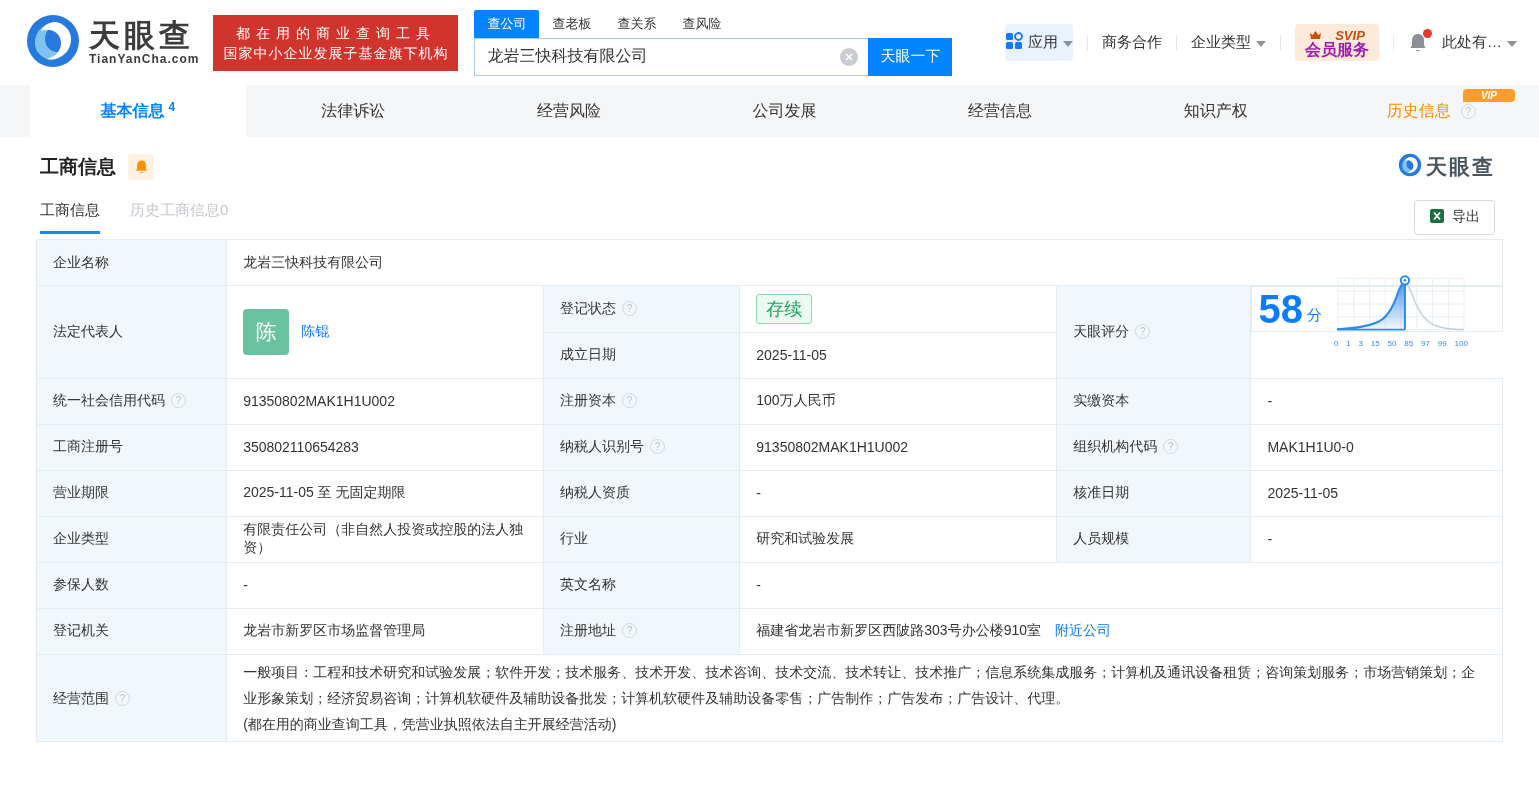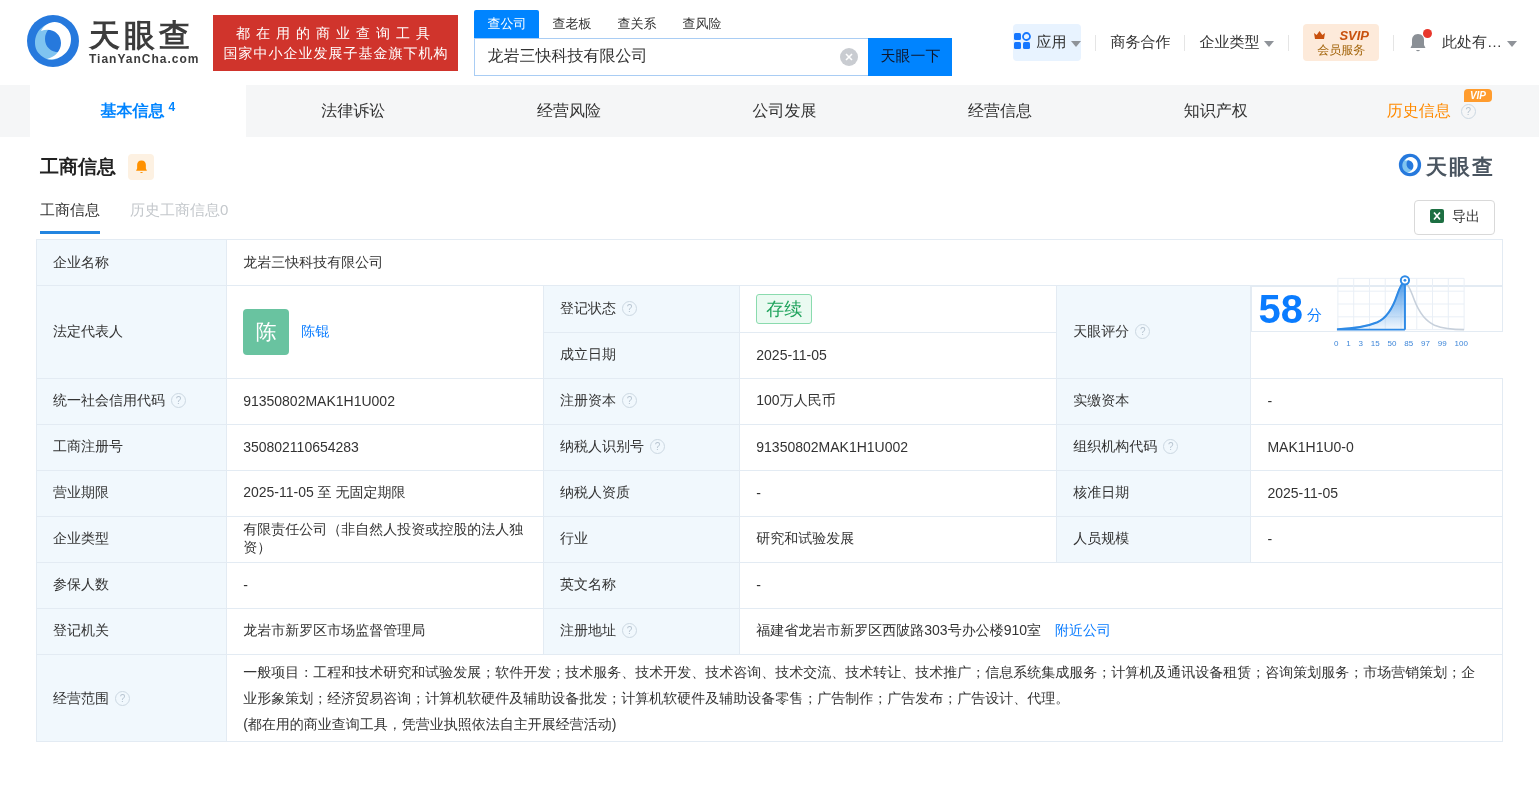--- a/index.html
+++ b/index.html
@@ -16,40 +16,40 @@
   .slogan .l2 { font-size:14px; letter-spacing:1px; line-height:20px; white-space:nowrap; }
 
   .searchbox { margin-left:16px; width:478px; }
   .stabs { display:flex; align-items:flex-end; height:28px; }
   .stab { font-size:13px; color:#333; padding:5px 13px; cursor:pointer; }
   .stab.active { background:#0084ff; color:#fff; border-radius:2px 2px 0 0; }
   .sline { display:flex; }
   .sinput { flex:1; height:38px; border:1px solid #a9cdf4; border-right:none; display:flex; align-items:center; padding:0 10px 0 12px; }
   .sinput input { flex:1; border:none; outline:none; font-size:16px; color:#333; font-family:inherit; }
   .clear-ic { width:18px; height:18px; border-radius:50%; background:#c9ccd1; display:flex; align-items:center; justify-content:center; cursor:pointer; }
-  .sbtn { width:84px; height:38px; background:#0084ff; color:#0f172a; font-size:15px; border:none; cursor:pointer; }
+  .sbtn { width:84px; height:38px; background:#0084ff; color:#ffffff; font-size:15px; border:none; cursor:pointer; }
 
   .hnav { margin-left:auto; display:flex; align-items:center; gap:14px; }
   .hdiv { width:1px; height:16px; background:#e5e5e5; }
   .navitem { font-size:15px; color:#333; display:flex; align-items:center; gap:5px; cursor:pointer; white-space:nowrap; }
   .chip-app { background:#e8f3ff; border-radius:4px; padding:8px 0; }
   .caret { width:0; height:0; border-left:5px solid transparent; border-right:5px solid transparent; border-top:6px solid #8f9399; margin-top:2px; }
   .svip { background:#fdeada; border-radius:4px; padding:4px 10px; text-align:center; cursor:pointer; }
   .svip .s1 { color:#c8500d; font-size:13px; font-weight:bold; font-style:italic; display:flex; align-items:center; gap:13px; justify-content:center; }
-  .svip .s2 { color:#a16207; font-size:12px; font-weight:normal; line-height:14px; }
+  .svip .s2 { color:#a21caf; font-size:16px; font-weight:bold; line-height:14px; }
   .bellwrap { position:relative; cursor:pointer; display:flex; }
   .reddot { position:absolute; top:-3px; right:-4px; width:9px; height:9px; border-radius:50%; background:#e8372c; }
 
   
   .tabbar { height:52px; background:#f5f6f7; display:flex; padding-left:30px; }
   .tab { flex:1; display:flex; align-items:center; justify-content:center; font-size:16px; color:#333; cursor:pointer; gap:4px; position:relative; }
   .tab.active { background:#fff; color:#0084ff; font-weight:bold; }
   .tab .cnt { font-size:12px; color:#0084ff; margin-top:-8px; }
   .tab.vip { color:#ff8a00; }
-  .viptag { position:absolute; top:4px; right:47px; background:#ff9c2e; color:#fff; font-size:10px; font-weight:bold; padding:1px 6px; border-radius:4px 4px 4px 0; font-style:italic; }
+  .viptag { position:absolute; top:4px; right:24px; background:#ff9c2e; color:#fff; font-size:10px; font-weight:bold; padding:1px 18px; border-radius:4px 4px 4px 0; font-style:italic; }
 
   
   .content { background:#fff; }
   .sechead { display:flex; align-items:center; padding:16px 44px 0 40px; }
   .sectitle { font-size:19px; font-weight:bold; color:#222; }
   .bellchip { margin-left:12px; width:26px; height:26px; background:#fdf1e2; border-radius:4px; display:flex; align-items:center; justify-content:center; cursor:pointer; }
   .wm { margin-left:auto; display:flex; align-items:center; gap:4px; }
   .wm .wmtxt { font-size:21px; font-weight:bold; color:#4a5560; letter-spacing:2px; }
 
   .subrow { display:flex; align-items:center; padding:18px 44px 0 40px; height:54px; }

